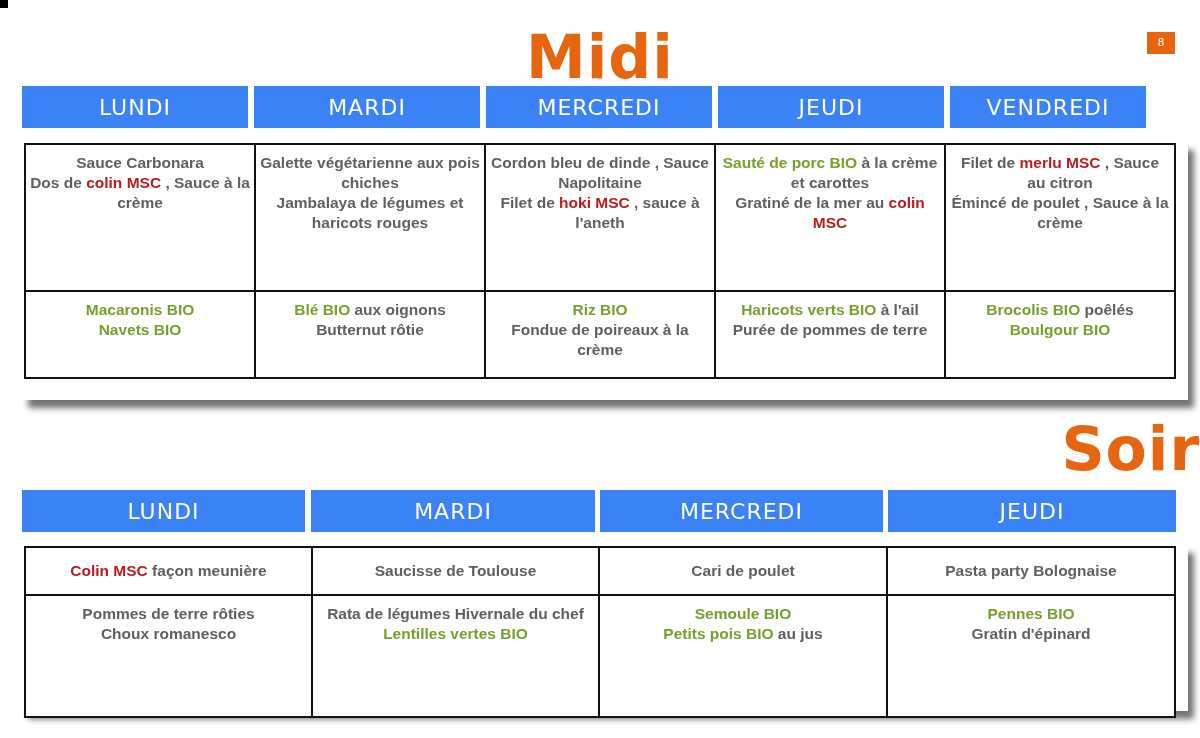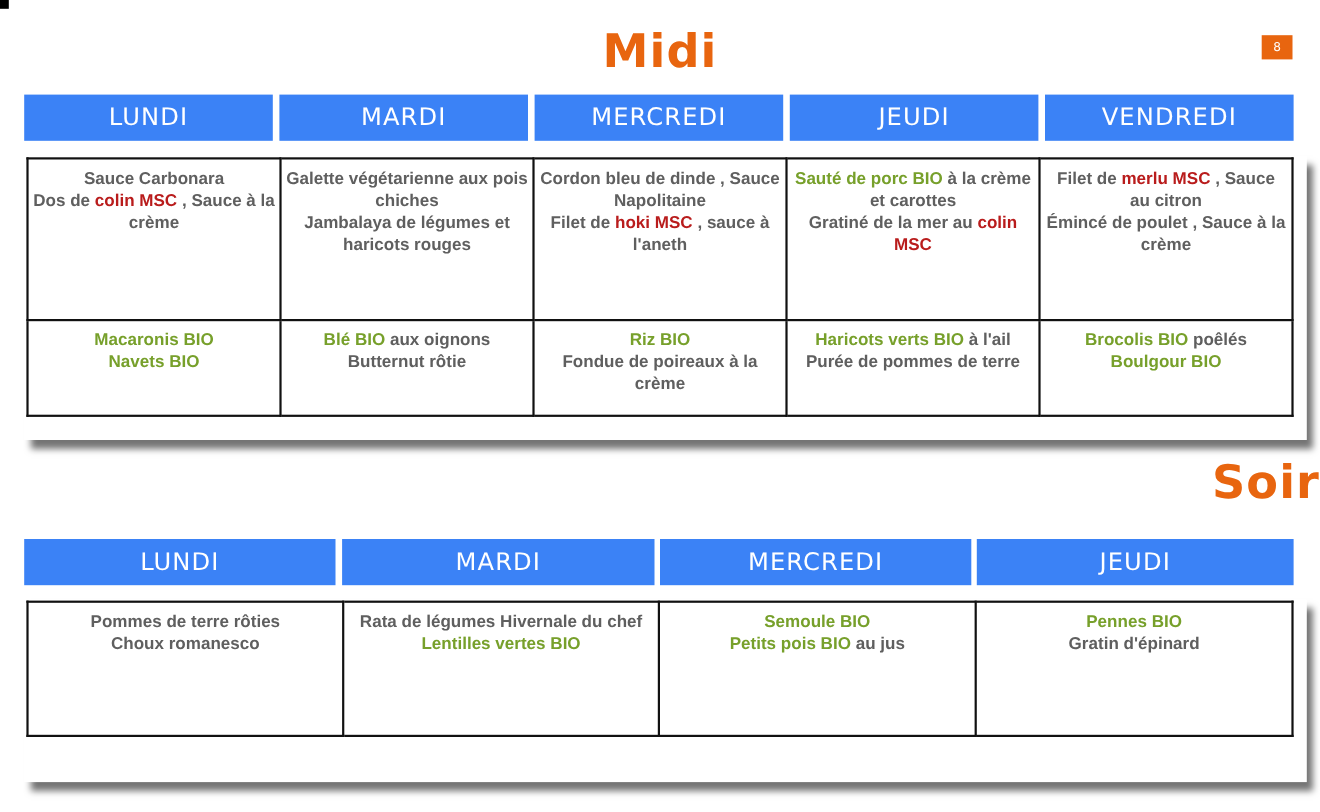--- a/index.html
+++ b/index.html
@@ -10,21 +10,21 @@
 
     .page-badge {
       position: absolute; left: 1147px; top: 32px; width: 28px; height: 22px;
       background: #e8650f; color: #fff; font-size: 11px; text-align: center; line-height: 22px;
       font-family: "DejaVu Sans", sans-serif;
     }
 
     .section-title {
       position: absolute; left: 0; width: 1200px; text-align: center;
       color: #e8650f; font-family: "DejaVu Sans", sans-serif; font-weight: bold;
-      font-size: 42px; letter-spacing: 1px;
+      font-size: 60px; letter-spacing: 1px;
     }
 
     .day-header {
       position: absolute; background: #3b82f6; color: #fff;
       font-family: "DejaVu Sans", sans-serif; font-size: 22px; letter-spacing: 1px;
       display: flex; align-items: center; justify-content: center;
     }
 
     .card-shadow {
       position: absolute; background: #fff;
@@ -49,21 +49,21 @@
 
 <div class="corner-mark"></div>
 <div class="page-badge">8</div>
 
 <div class="section-title" style="top:22px;">Midi</div>
 
 <div class="day-header" style="left:22px;top:86px;width:226px;height:42px;">LUNDI</div>
 <div class="day-header" style="left:254px;top:86px;width:226px;height:42px;">MARDI</div>
 <div class="day-header" style="left:486px;top:86px;width:226px;height:42px;">MERCREDI</div>
 <div class="day-header" style="left:718px;top:86px;width:226px;height:42px;">JEUDI</div>
-<div class="day-header" style="left:950px;top:86px;width:226px;height:42px;">VENDREDI</div>
+<div class="day-header" style="left:950px;top:86px;width:196px;height:42px;">VENDREDI</div>
 
 <div class="card-shadow" style="left:22px;top:142px;width:1166px;height:258px;"></div>
 <table class="menu" id="midi-table" style="left:24px;top:143px;width:1150px;">
   <colgroup>
       <col style="width:230px">
       <col style="width:230px">
       <col style="width:230px">
       <col style="width:230px">
       <col style="width:230px">
     </colgroup>
@@ -124,20 +124,34 @@
 
 <div class="card-shadow" style="left:22px;top:545px;width:1166px;height:166px;"></div>
 <table class="menu" id="soir-table" style="left:24px;top:546px;width:1150px;">
   <colgroup>
       <col style="width:287px">
       <col style="width:287px">
       <col style="width:288px">
       <col style="width:288px">
     </colgroup>
   <tbody>
+      <tr style="height:48px;">
+    <td style="vertical-align:middle;">
+          <span class="line"><span class="b">Colin MSC</span><span> façon meunière</span></span>
+        </td>
+    <td style="vertical-align:middle;">
+          <span class="line"><span>Saucisse de Toulouse</span></span>
+        </td>
+    <td style="vertical-align:middle;">
+          <span class="line"><span>Cari de poulet</span></span>
+        </td>
+    <td style="vertical-align:middle;">
+          <span class="line"><span>Pasta party Bolognaise</span></span>
+        </td>
+  </tr>
   <tr style="height:122px;">
     <td>
           <span class="line"><span>Pommes de terre rôties</span></span>
           <span class="line"><span>Choux romanesco</span></span>
         </td>
     <td>
           <span class="line"><span>Rata de légumes Hivernale du chef</span></span>
           <span class="line"><span class="g">Lentilles vertes BIO</span></span>
         </td>
     <td>

